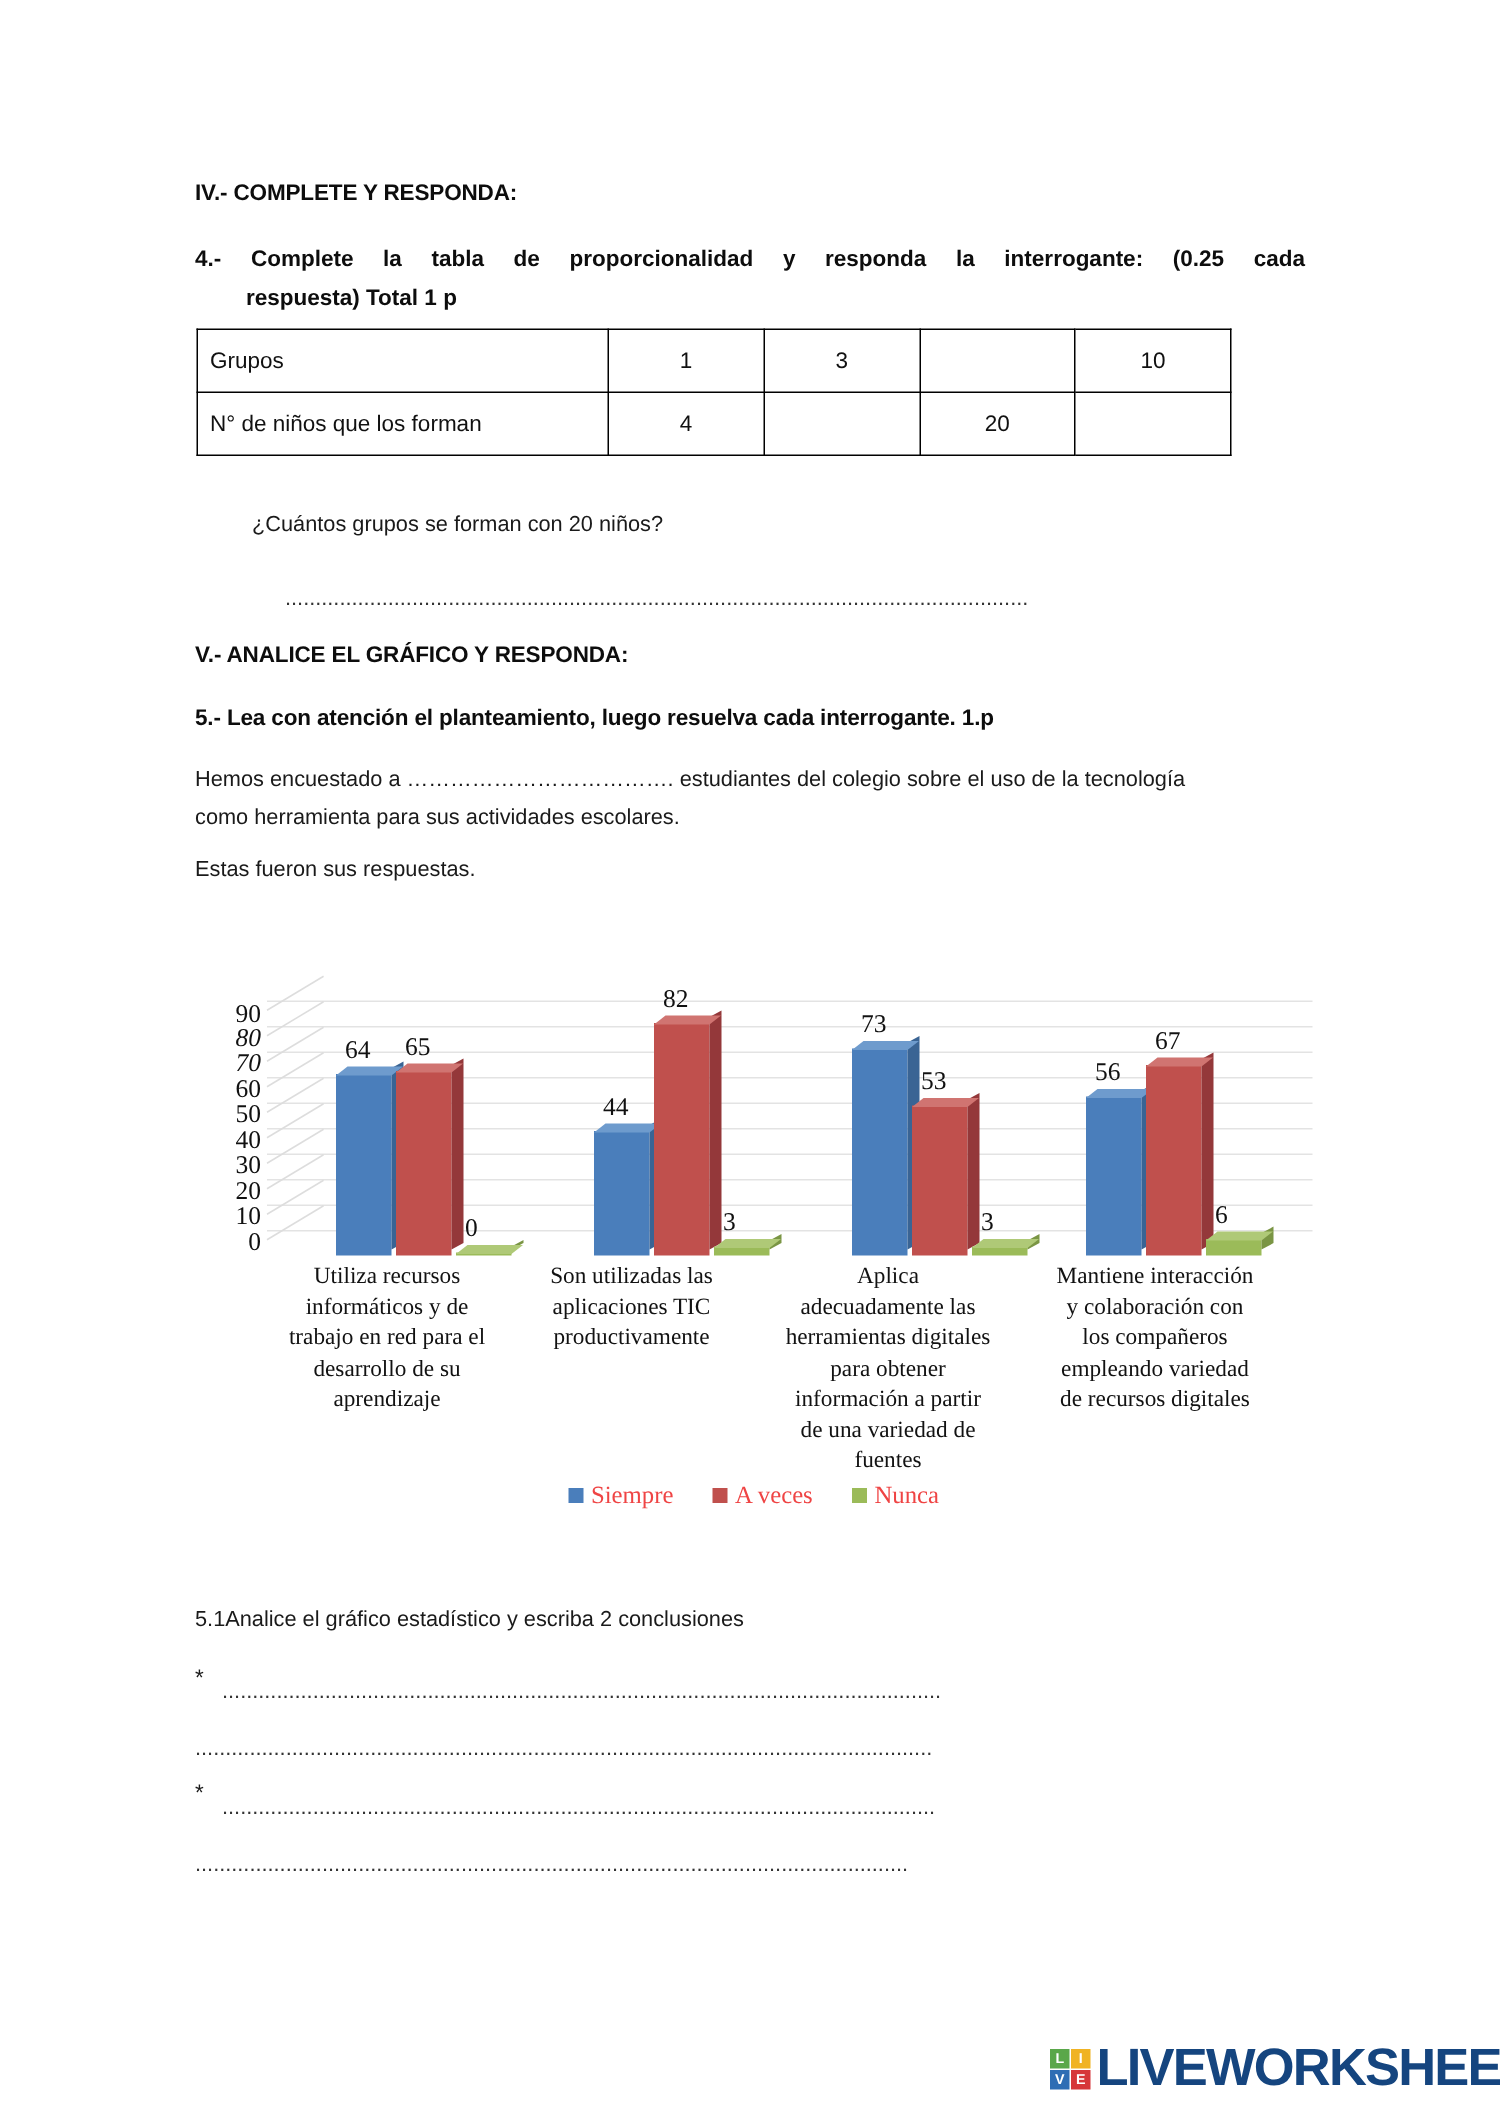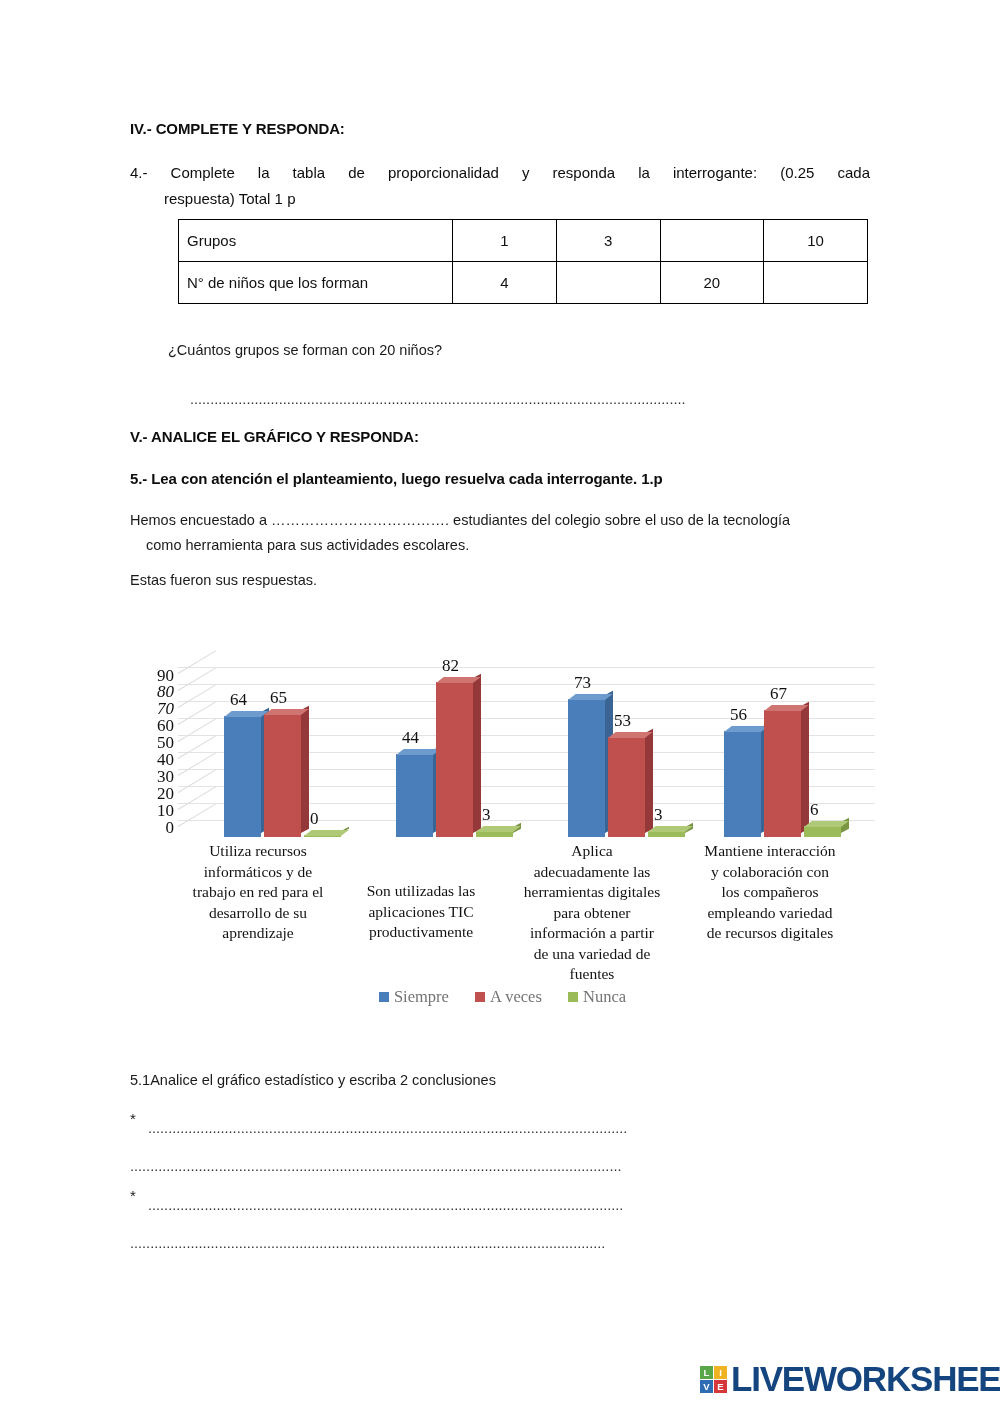--- a/index.html
+++ b/index.html
@@ -28,35 +28,34 @@
     position: absolute;
     font-size: 14.5px;
     line-height: 25px;
     color: #1a1a1a;
   }
 
   
   #q4-head {
     position: absolute;
     left: 130px; top: 160px; width: 740px;
-    font-weight: normal; font-size: 15px; line-height: 26px;
+    font-weight: bold; font-size: 15px; line-height: 26px;
     text-align: justify;
     color: #0d0d0d;
   }
   #q4-head .ind { display: block; padding-left: 34px; text-align: left; }
   #q4-head .ln1 { display: block; text-align: justify; text-align-last: justify; }
 
   
   #prop-table {
     position: absolute;
     left: 131px; top: 219px;
     width: 690px;
     border-collapse: collapse;
     table-layout: fixed;
-    margin-left: 47px;
   }
   #prop-table td {
     border: 1.6px solid #000;
     height: 42px;
     font-size: 15px;
     color: #111;
     padding: 0 8px;
     vertical-align: middle;
   }
   #prop-table td.label { text-align: left; width: 274px; }
@@ -197,21 +196,21 @@
     text-align: center;
     color: #121212;
   }
 
   #legend {
     position: absolute;
     left: 0; top: 382px; width: 745px;
     text-align: center;
     font-family: "Liberation Serif", serif;
     font-size: 16.5px;
-    color: #737373;
+    color: #ef4444;
   }
   .leg-item { display: inline-block; margin: 0 11px; }
   .swatch {
     display: inline-block;
     width: 10px; height: 10px;
     margin-right: 5px;
     vertical-align: 0px;
   }
 
   
@@ -279,21 +278,21 @@
 
   <div class="body-txt" style="left:168px; top:338px;">¿Cuántos grupos se forman con 20 niños?</div>
 
   <div class="dots" style="left:190px; top:392px; width:668px;">...........................................................................................................................</div>
 
   <div class="h-bold" style="left:130px; top:428px;">V.- ANALICE EL GRÁFICO Y RESPONDA:</div>
 
   <div class="h-bold" style="left:130px; top:470px;">5.- Lea con atención el planteamiento, luego resuelva cada interrogante. 1.p</div>
 
   <div class="body-txt" style="left:130px; top:508px; width:730px;">Hemos encuestado a ………………………………. estudiantes del colegio sobre el uso de la tecnología</div>
-  <div class="body-txt" style="left:130px; top:533px; width:730px;margin-left:16px;">como herramienta para sus actividades escolares.</div>
+  <div class="body-txt" style="left:130px; top:533px; width:730px;">como herramienta para sus actividades escolares.</div>
   <div class="body-txt" style="left:130px; top:568px; width:730px;">Estas fueron sus respuestas.</div>
 
   <div id="chart">
 
 
     <div id="plot">
 
       <div id="yaxis">
         <div class="ytick" style="top:0px;">90</div>
         <div class="ytick" style="top:16px;font-style:italic;">80</div>
@@ -423,21 +422,21 @@
     </div>
 
     <div id="cats">
       <div class="cat" style="left:4px;   width:152px;">
           <div>Utiliza recursos</div>
           <div>informáticos y de</div>
           <div>trabajo en red para el</div>
           <div>desarrollo de su</div>
           <div>aprendizaje</div>
         </div>
-      <div class="cat" style="left:172px; width:142px;margin-top:40px;">
+      <div class="cat" style="left:172px; width:142px;">
           <div>Son utilizadas las</div>
           <div>aplicaciones TIC</div>
           <div>productivamente</div>
         </div>
       <div class="cat" style="left:330px; width:168px;">
           <div>Aplica</div>
           <div>adecuadamente las</div>
           <div>herramientas digitales</div>
           <div>para obtener</div>
           <div>información a partir</div>

